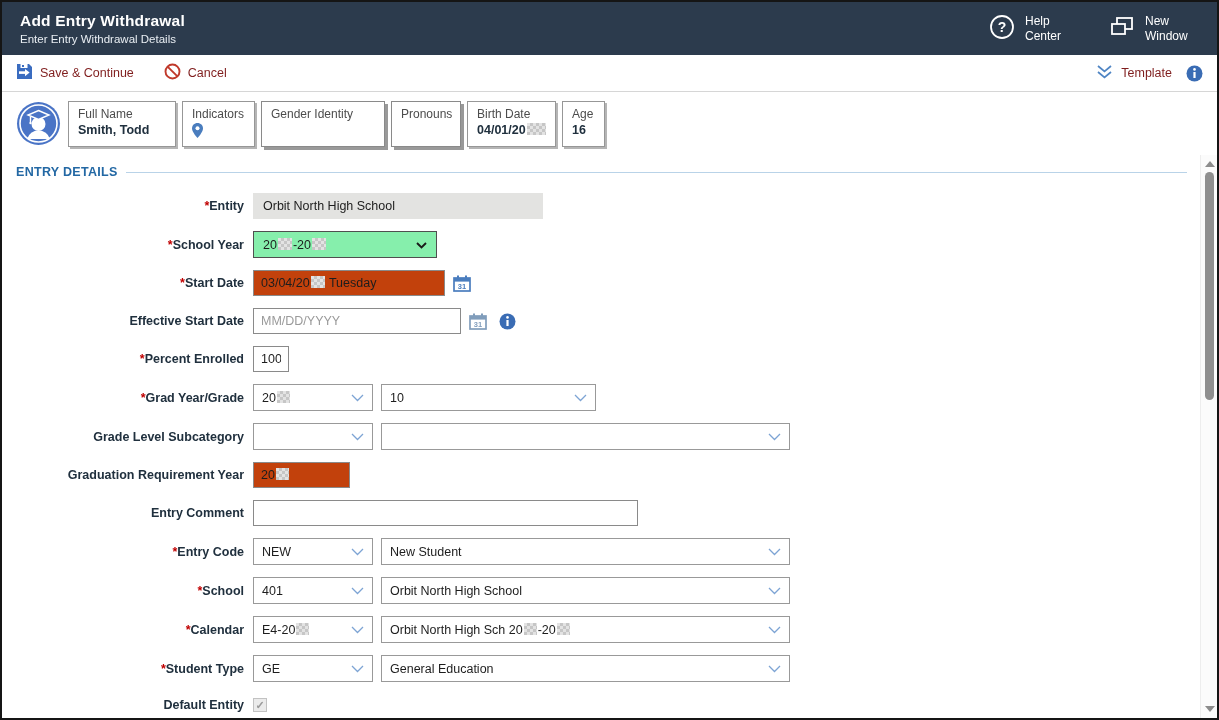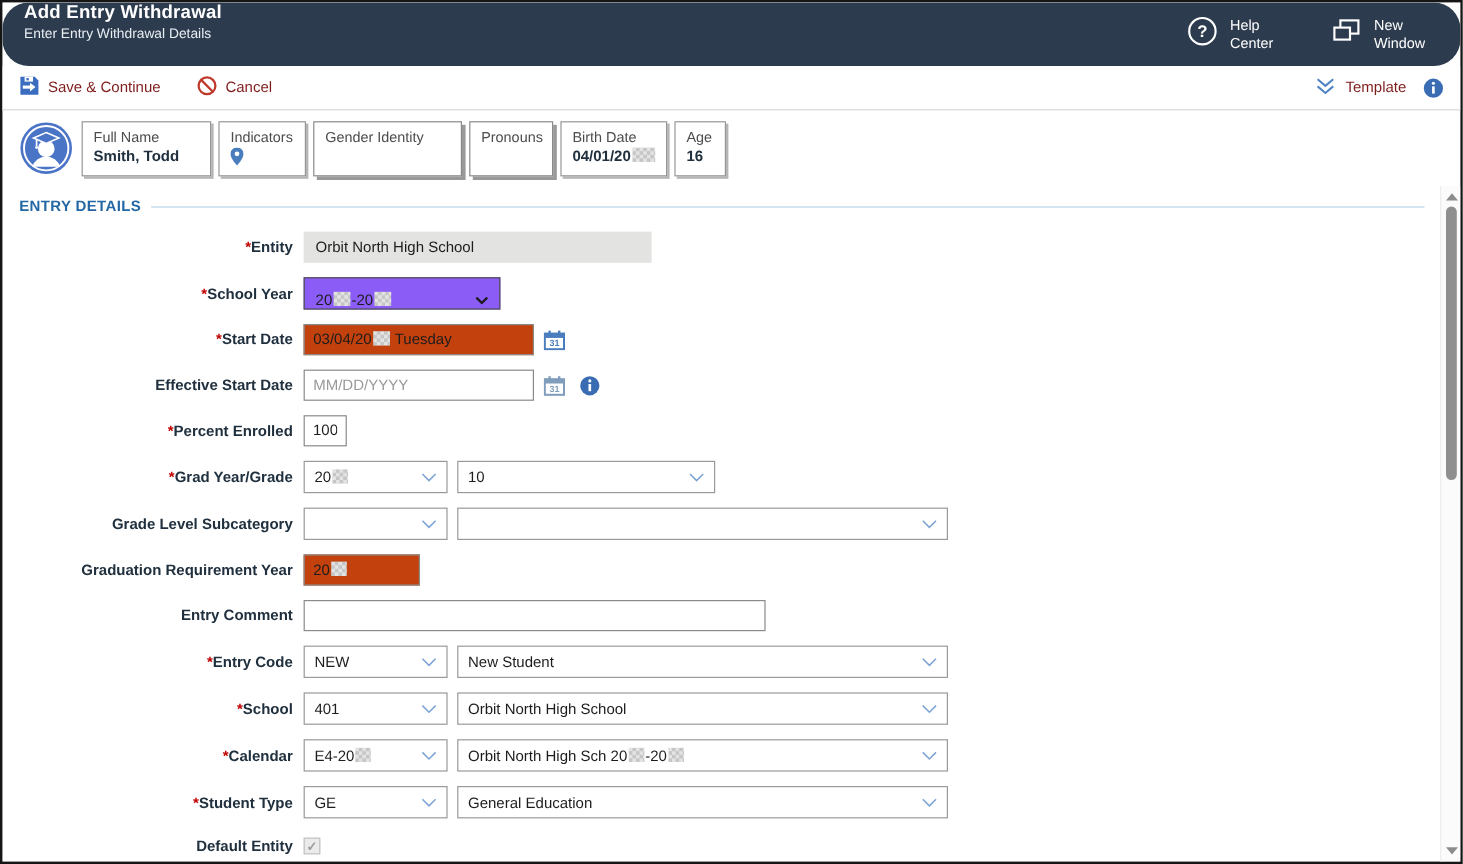--- a/index.html
+++ b/index.html
@@ -7,23 +7,22 @@
   body { font-family: "Liberation Sans", sans-serif; }
 
   .window {
     position: relative; width: 1219px; height: 720px;
     background: #fff; border: 2px solid #151515; overflow: hidden;
   }
 
   
   .hdr {
     height: 53px; background: #2c3b4d; color: #fff;
-    display: flex; justify-content: space-between; 
+    display: flex; justify-content: space-between; align-items: center;
     padding: 0 22px 0 18px;
-    border-radius: 22px;
   }
   .hdr-title { font-size: 15.5px; font-weight: bold; letter-spacing: .2px; }
   .hdr-sub { font-size: 11.5px; color: #e9eef3; margin-top: 3px; }
   .hdr-right { display: flex; align-items: center; gap: 34px; }
   .hdr-btn { display: flex; align-items: center; gap: 10px; cursor: pointer; }
   .hdr-btn-label { font-size: 12px; line-height: 1.25; width: 50px; }
 
   
   .toolbar {
     height: 37px; background: #fff; border-bottom: 1px solid #d6d6d6;
@@ -69,22 +68,22 @@
     font-size: 12.5px; padding: 0 10px;
   }
   .txt {
     height: 26px; border: 1px solid #8a8a8a; background: #fff;
     font-family: inherit; font-size: 12.5px; color: #1d1d1d; padding: 0 7px;
   }
   .txt::placeholder { color: #9a9a9a; }
   .txt-div { height: 26px; border: 1px solid #8a8a8a; background:#c2410c; display:flex; align-items:center; padding: 0 7px; font-size: 12.5px; color:#1d1d1d; }
 
   .sel-native {
-    height: 27px; width: 164px; border: 1px solid #4f4f4f; background: #8b5cf6;
-    display: flex; align-items: flex-end; justify-content: space-between;
+    height: 27px; width: 184px; border: 1px solid #4f4f4f; background: #86efac;
+    display: flex; align-items: center; justify-content: space-between;
     padding: 0 9px; font-size: 12.5px; color: #1d1d1d; cursor: pointer;
   }
   .dd {
     height: 27px; border: 1px solid #999; background: #fff;
     display: flex; align-items: center; justify-content: space-between;
     padding: 0 8px; font-size: 12.5px; color: #1d1d1d; cursor: pointer;
   }
   .dd-sm { width: 120px; }
   .dd-md { width: 215px; }
   .dd-lg { width: 409px; }
@@ -278,21 +277,21 @@
             <rect x="12" y="0.5" width="2" height="3" fill="#4a7dbe"></rect>
             <text x="9" y="13.6" text-anchor="middle" font-size="7.5" font-weight="bold" fill="#4a7dbe" font-family="Liberation Sans, sans-serif">31</text>
           </svg>
         </span>
       </div>
     </div>
 
     <div class="row">
       <div class="lbl"><span class="req"></span><span>Effective Start Date</span></div>
       <div class="ctl">
-        <input class="txt" style="width: 192px;" placeholder="MM/DD/YYYY">
+        <input class="txt" style="width: 208px;" placeholder="MM/DD/YYYY">
         <span class="icon-btn" style="opacity:.85">
           <svg width="18" height="17" viewBox="0 0 18 17">
             <rect x="1" y="3" width="16" height="13" fill="none" stroke="#6b8cb0" stroke-width="1.7"></rect>
             <rect x="1" y="3" width="16" height="3.6" fill="#6b8cb0"></rect>
             <rect x="4" y="0.5" width="2" height="3" fill="#6b8cb0"></rect>
             <rect x="12" y="0.5" width="2" height="3" fill="#6b8cb0"></rect>
             <text x="9" y="13.6" text-anchor="middle" font-size="7.5" font-weight="bold" fill="#6b8cb0" font-family="Liberation Sans, sans-serif">31</text>
           </svg>
         </span>
         <span class="icon-btn" style="margin-left:4px">

